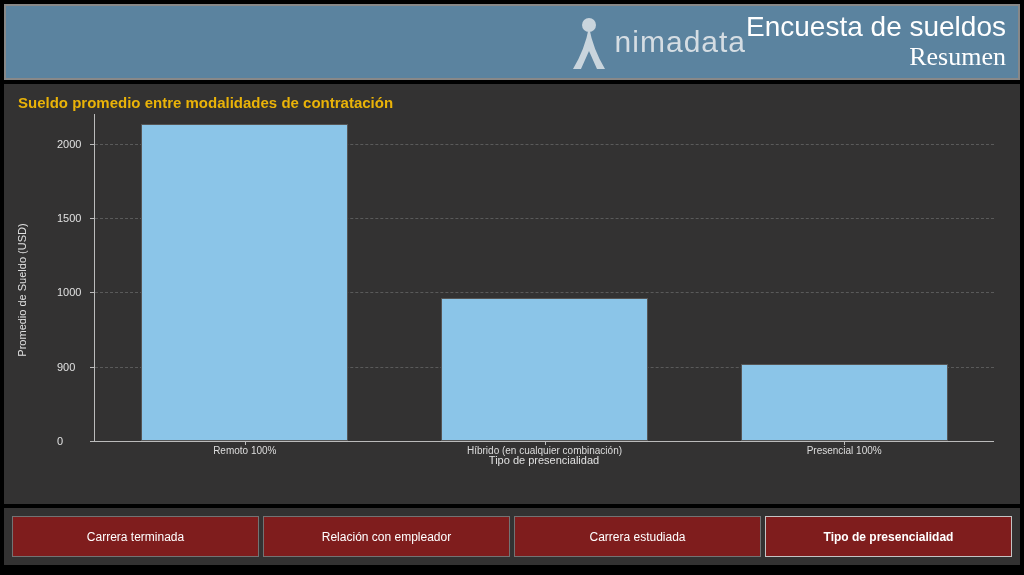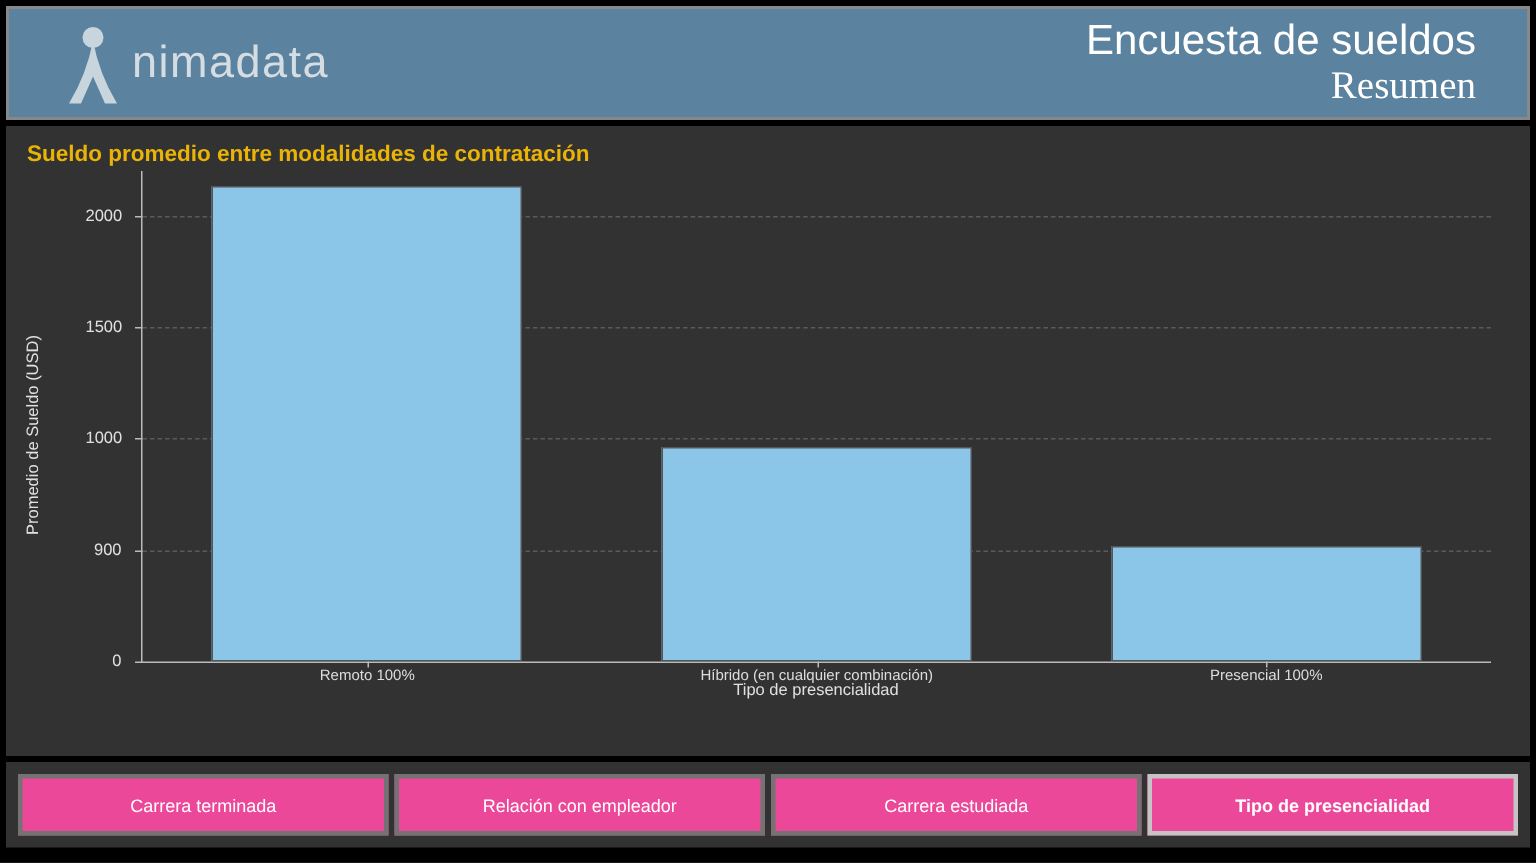--- a/index.html
+++ b/index.html
@@ -10,22 +10,22 @@
     font-family: "Segoe UI", Arial, sans-serif;
     overflow: hidden;
   }
   .header {
     height: 76px;
     background: #5b839f;
     border: 2px solid #888;
     margin: 4px;
     display: flex;
     align-items: center;
-    justify-content: space-between;
-    padding: 0 34px;
+    justify-content: flex-end;
+    padding: 0 12px;
   }
   .logo {
     display: flex;
     align-items: center;
     gap: 4px;
   }
   .logo-icon {
     width: 44px;
     height: 58px;
   }
@@ -78,21 +78,21 @@
     height: 0;
     border-top: 1px dashed #5a5a5a;
   }
   .y-tick {
     position: absolute;
     right: 100%;
     padding-right: 14px;
     transform: translateY(-50%);
     color: #e0e0e0;
     font-size: 11px;
-    text-align: right;
+    text-align: left;
     width: 38px;
   }
   .y-tick-mark {
     position: absolute;
     right: 0;
     width: 5px;
     border-top: 1px solid #bbb;
   }
   .bar {
     position: absolute;
@@ -137,28 +137,28 @@
   .tabs-panel {
     background: #333232;
     margin: 4px;
     height: 57px;
     display: flex;
     padding: 8px;
     gap: 4px;
   }
   .tab {
     flex: 1;
-    border: 3px solid #737373;
+    border: 1px solid #737373;
     color: #fff;
     font-size: 12px;
     display: flex;
     align-items: center;
     justify-content: center;
     cursor: pointer;
-    background: #ec4899;
+    background: #7f1d1d;
   }
   .tab.active {
     font-weight: 700;
     border-color: #c4c4c4;
   }
 </style>
 </head>
 <body>
 
 <div class="header">

